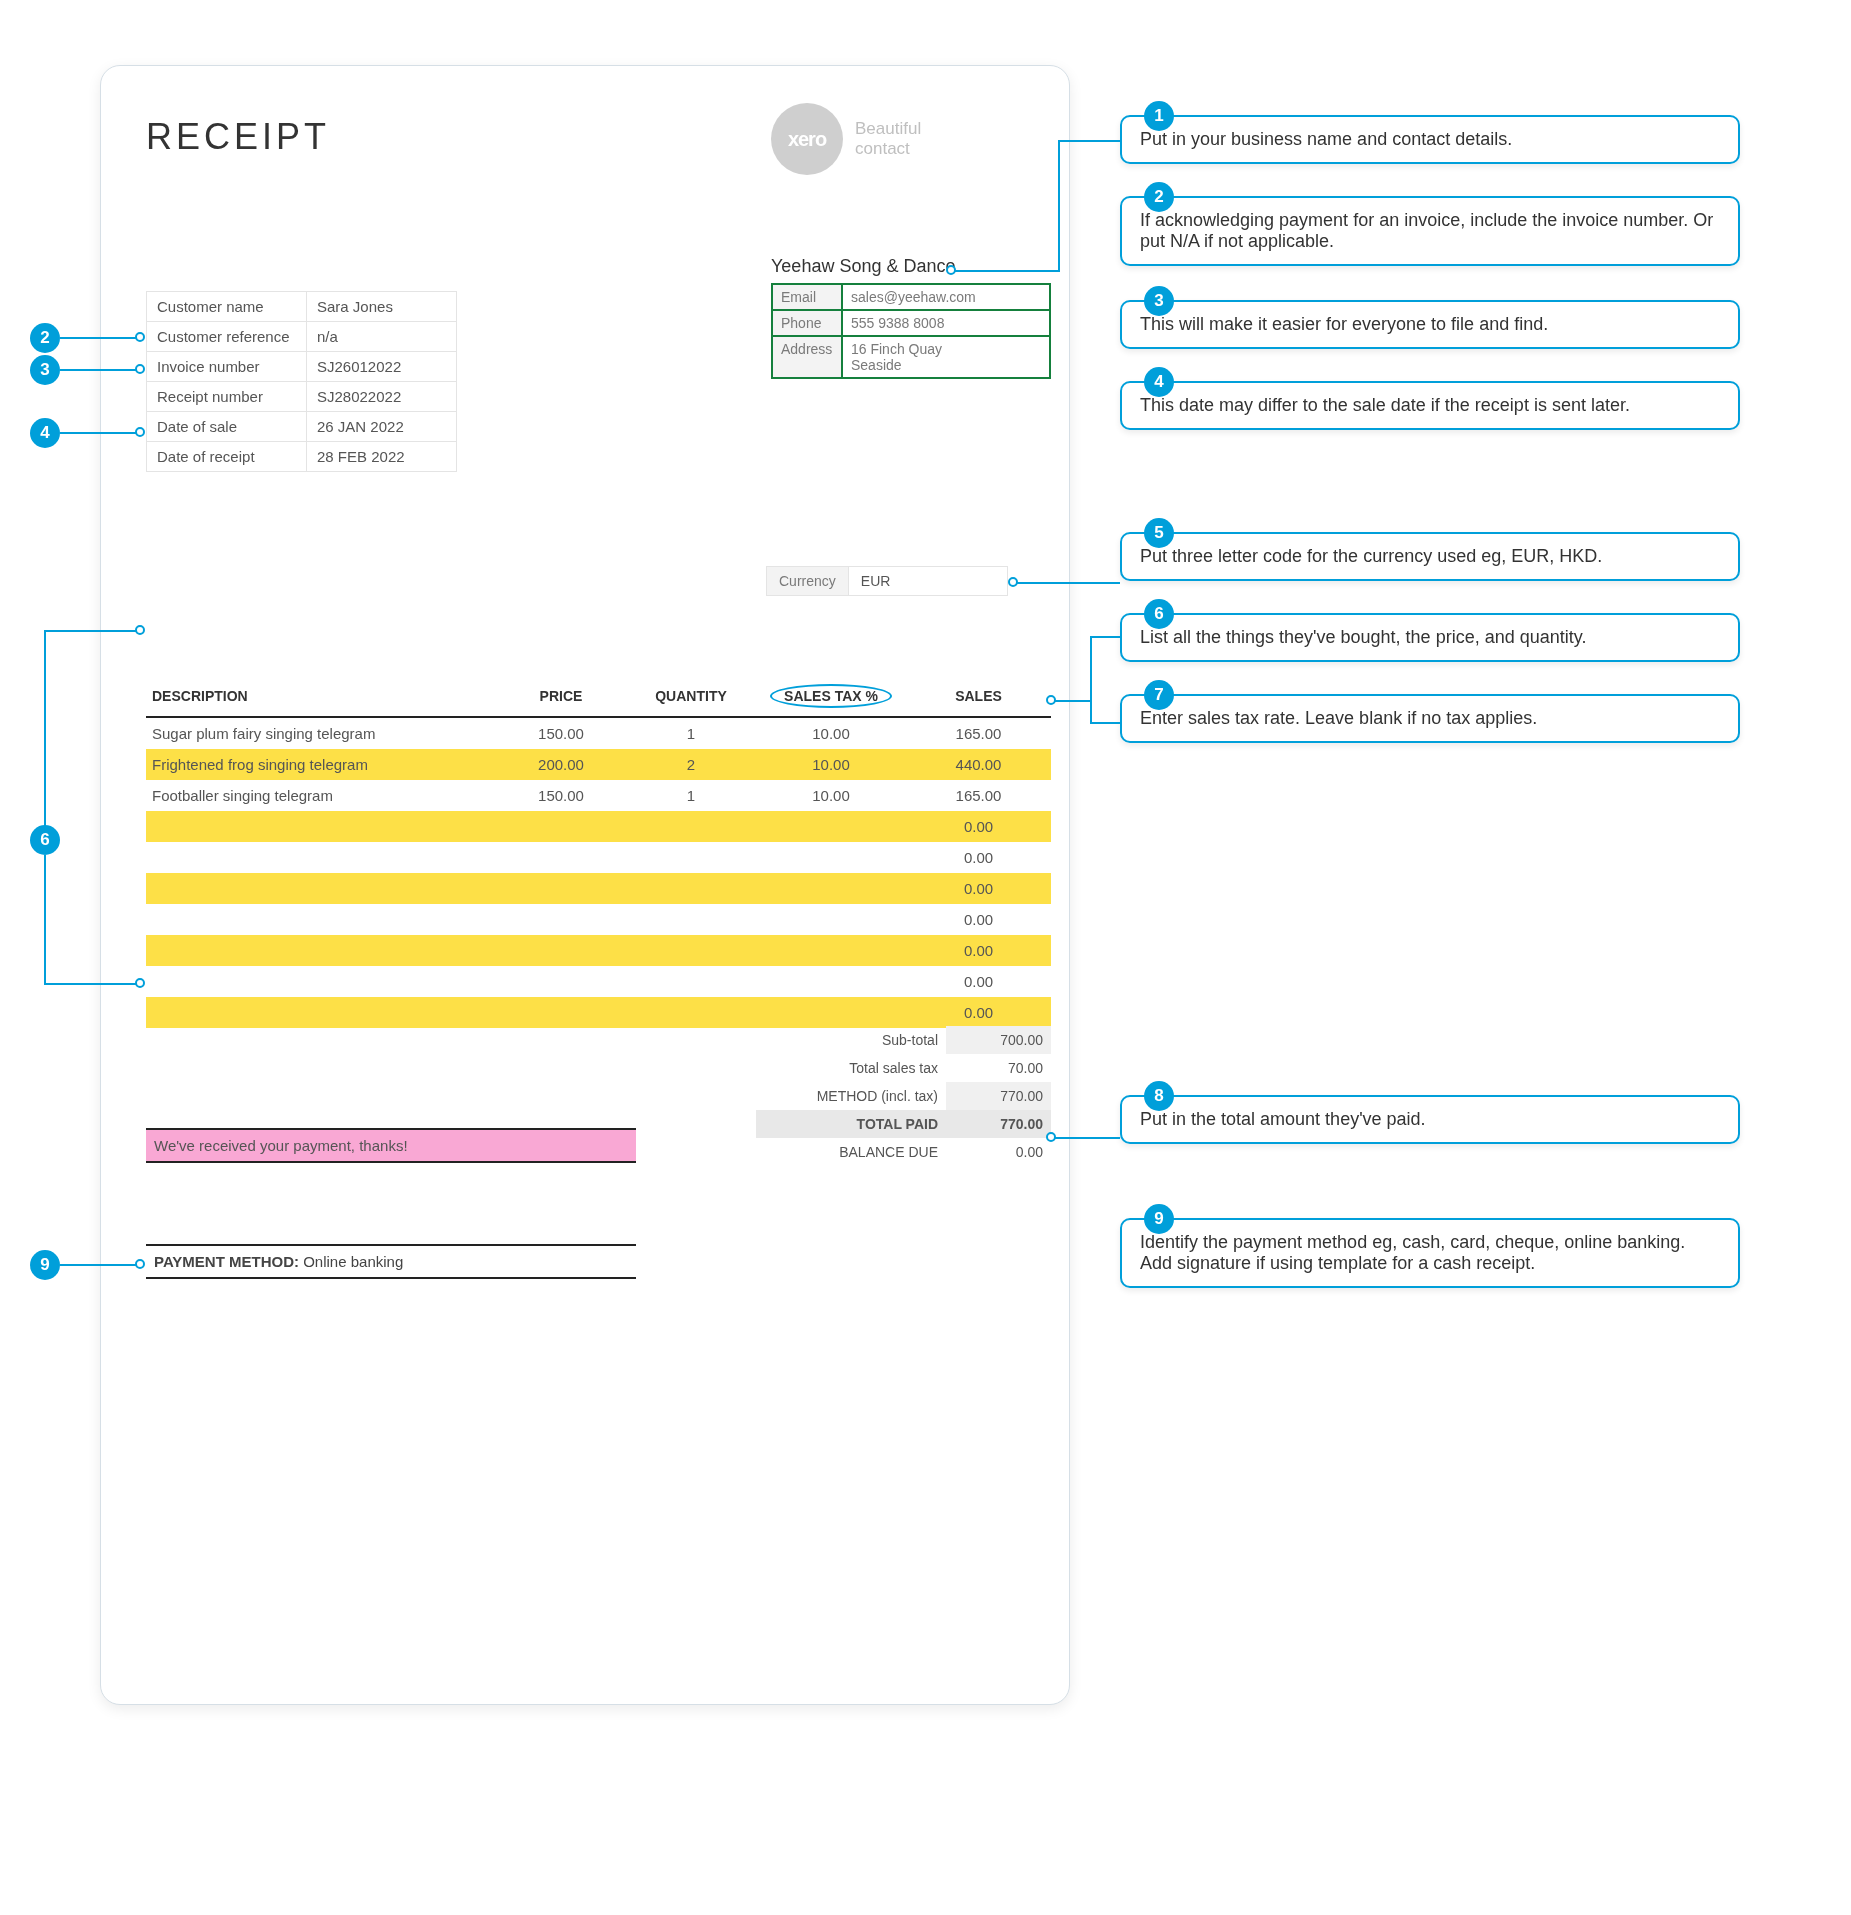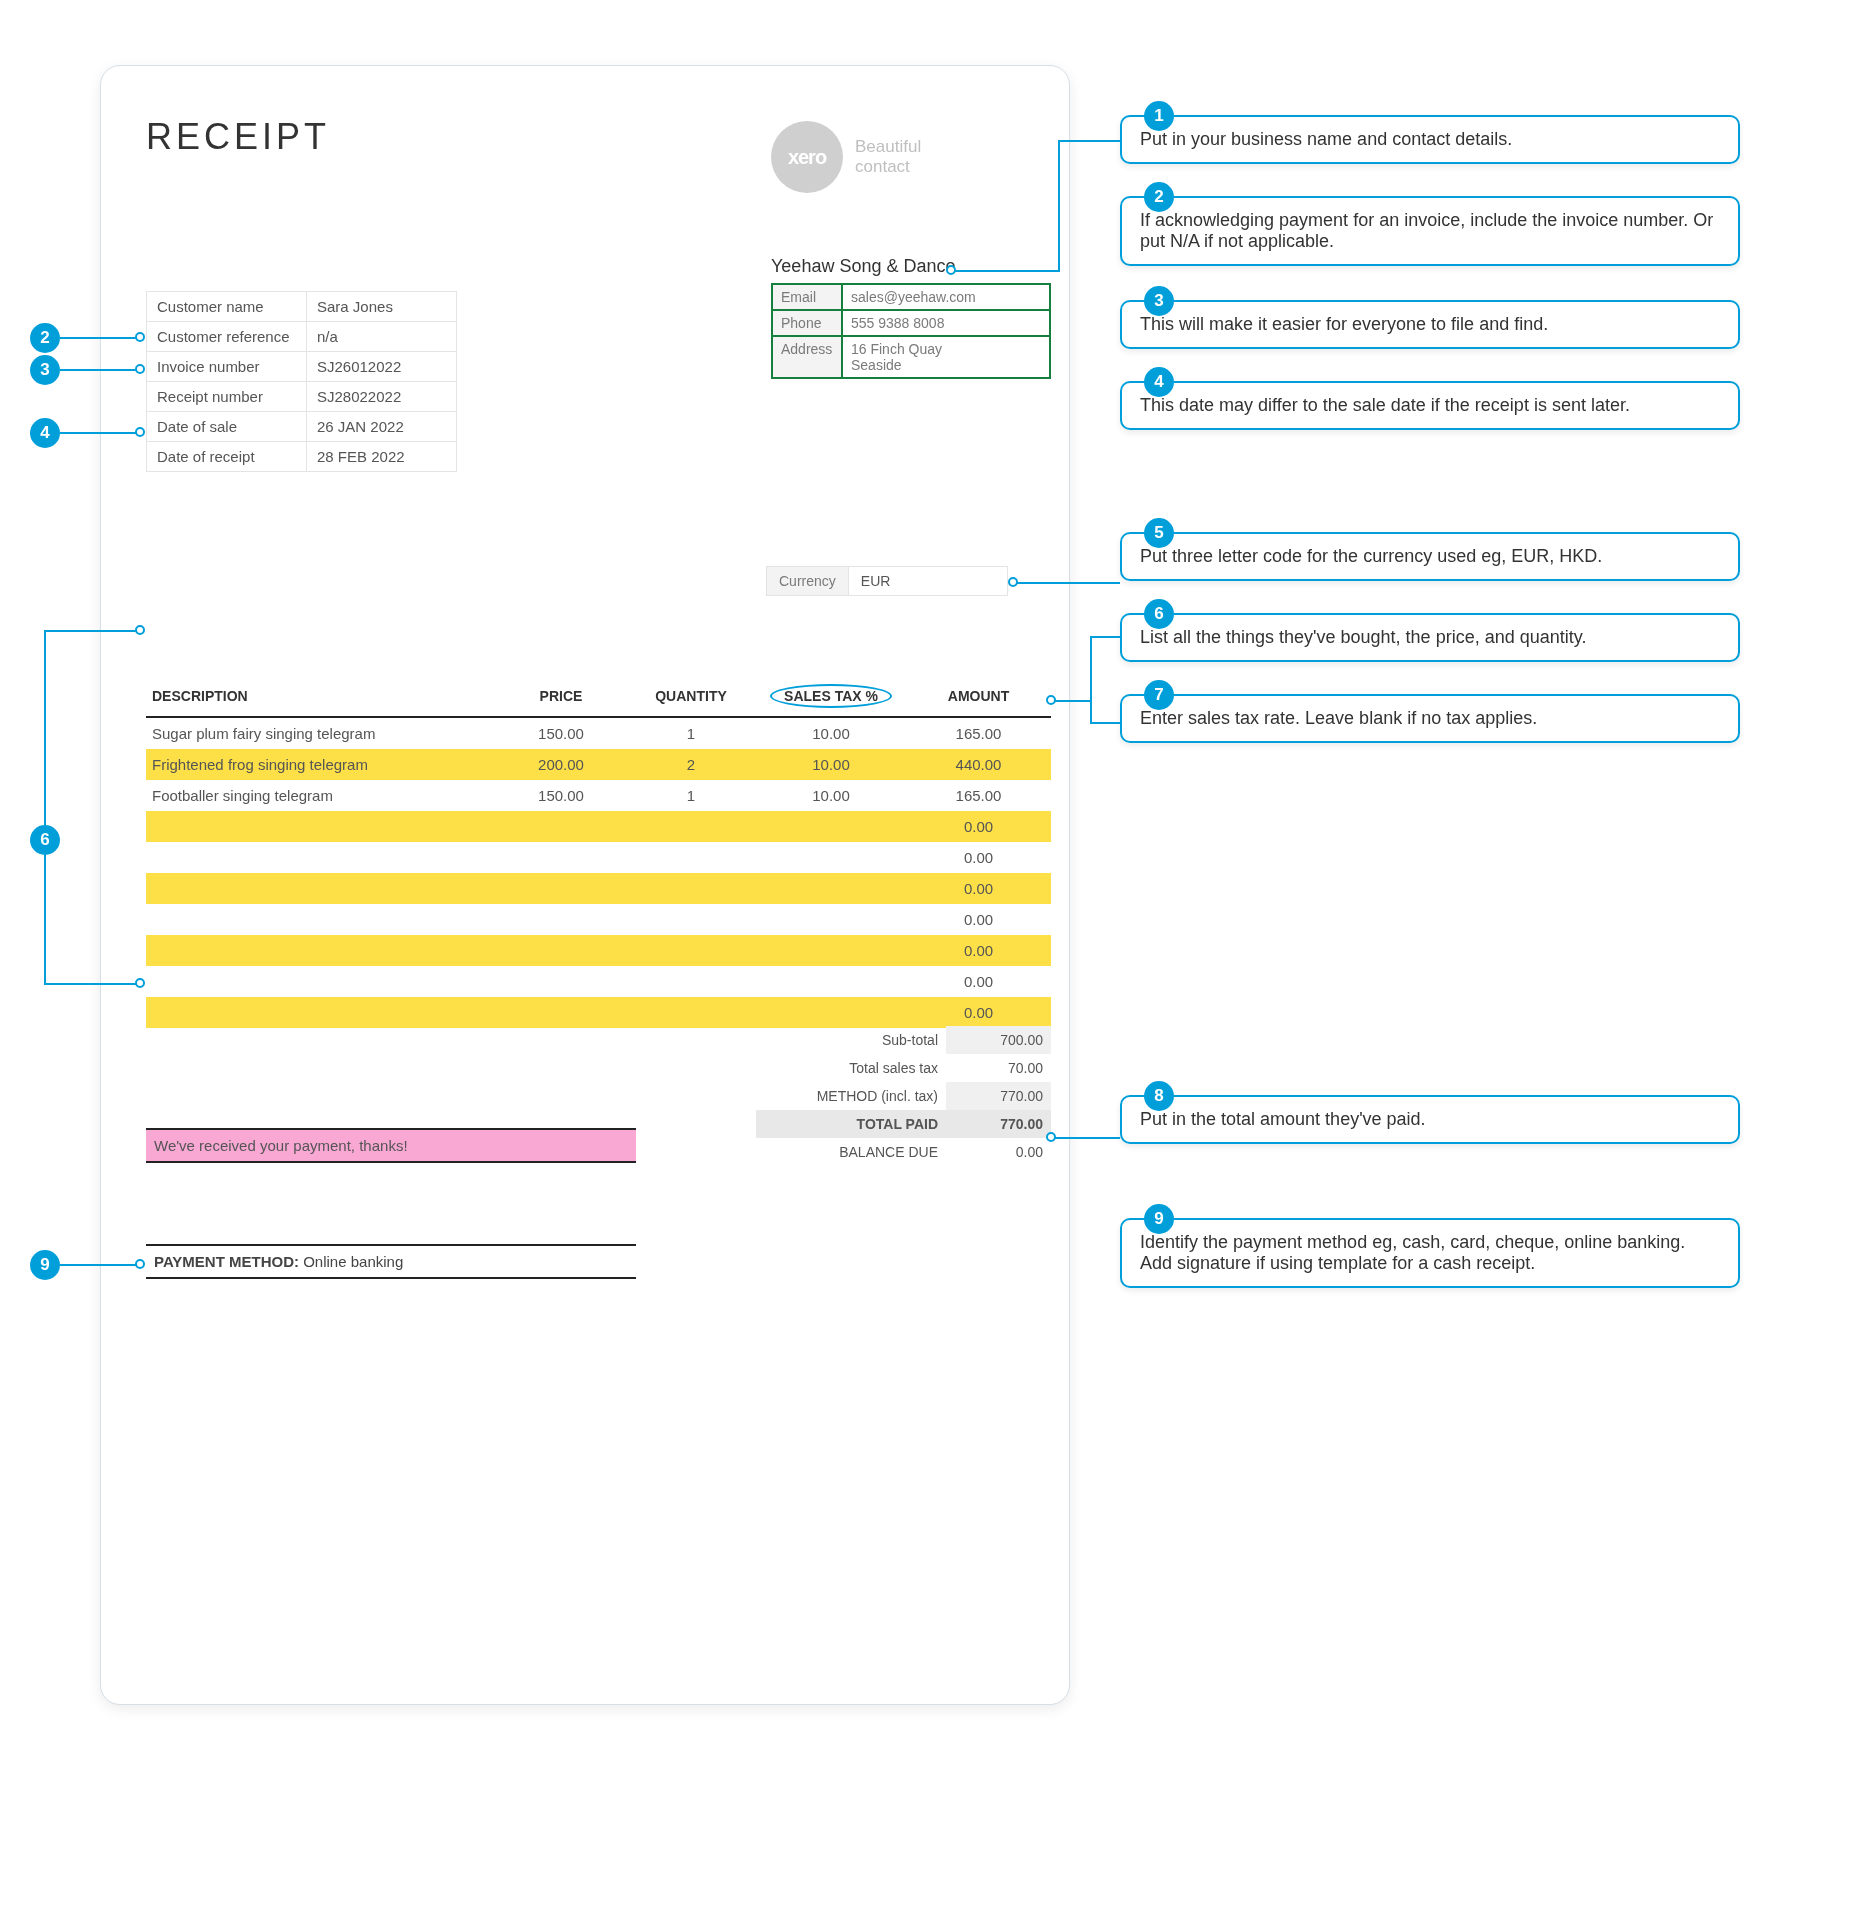--- a/index.html
+++ b/index.html
@@ -25,21 +25,21 @@
   }
   .receipt-title {
     font-size: 36px;
     font-weight: 400;
     letter-spacing: 4px;
     color: #333;
   }
   .logo-block {
     position: absolute;
     left: 670px;
-    top: 55px;
+    top: 37px;
     display: flex;
     align-items: center;
   }
   .logo-circle {
     width: 72px; height: 72px;
     border-radius: 50%;
     background: #cfcfcf;
     color: #fff;
     font-weight: 600;
     font-size: 20px;
@@ -317,21 +317,21 @@
     <div class="currency-val">EUR</div>
   </div>
 
   <table class="items-table">
     <thead>
       <tr>
         <th class="col-desc">DESCRIPTION</th>
         <th class="col-price center">PRICE</th>
         <th class="col-qty center">QUANTITY</th>
         <th class="col-tax center"><span class="tax-header-oval">SALES TAX %</span></th>
-        <th class="col-amt center">AMOUNT</th>
+        <th class="col-amt center">SALES</th>
       </tr>
     </thead>
     <tbody id="items-body">
         <tr>
           <td class="">Sugar plum fairy singing telegram</td>
           <td class="center">150.00</td>
           <td class="center">1</td>
           <td class="center">10.00</td>
           <td class="center">165.00</td>
         </tr>

